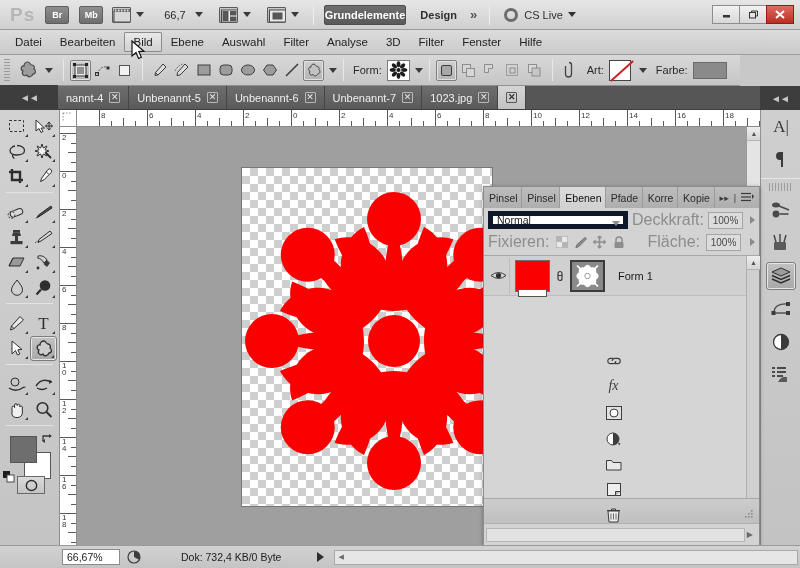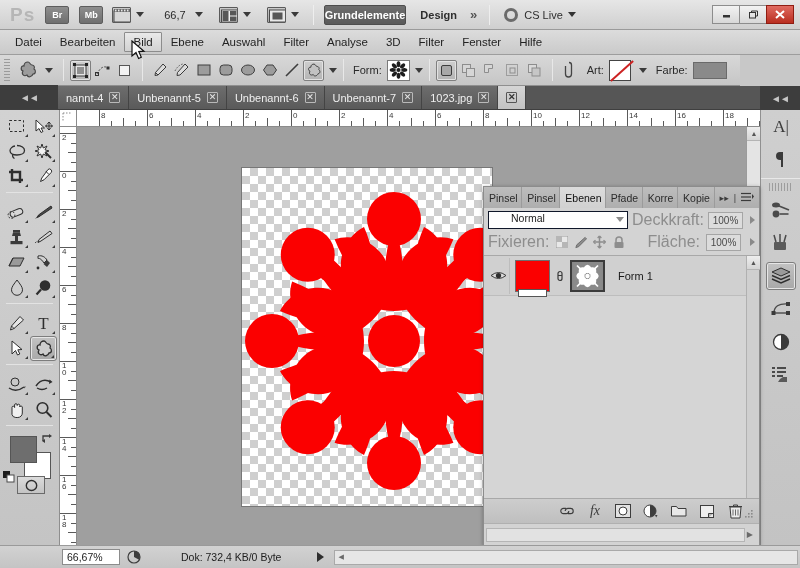--- a/index.html
+++ b/index.html
@@ -200,22 +200,22 @@
   }
   .ltabs { display: flex; height: 21px; background: linear-gradient(#bdbdbd,#aeaeae); align-items: stretch; }
   .ltab {
     padding: 0 5px; display: flex; align-items: center; font-size: 10.5px; color: #2b2b2b;
     border-right: 1px solid #9b9b9b; overflow: hidden; white-space: nowrap;
   }
   .ltab.active { background: linear-gradient(#dcdcdc,#d1d1d1); color: #111; }
   .ltab-tools { margin-left: auto; display: flex; align-items: center; gap: 5px; padding: 0 5px; color: #3b3b3b; font-size: 9px; }
   .lrow1 { display: flex; align-items: center; height: 24px; padding: 3px 4px; gap: 4px; }
   .blend-select {
-    flex: 1; height: 18px; background: #fff; border: 1px solid #0f172a; font-size: 10.5px;
-    display: flex; padding-left: 22px; position: relative; color: #1c1c1c;
+    flex: 1; height: 18px; background: #fff; border: 5px solid #0f172a; font-size: 10.5px;
+    display: flex; align-items: center; padding-left: 4px; position: relative; color: #1c1c1c;
   }
   .blend-select .dd { position: absolute; right: 3px; top: 5px; width: 0; height: 0;
     border-left: 4px solid transparent; border-right: 4px solid transparent; border-top: 5px solid #8b8b8b; }
   .dim { color: #8d8d8d; font-size: 16px; }
   .numbox { width: 35px; height: 17px; background: #dcdcdc; border: 1px solid #a5a5a5; font-size: 10px;
     display: flex; align-items: center; justify-content: center; color: #4a4a4a; }
   .tri-right { width: 0; height: 0; border-top: 4px solid transparent; border-bottom: 4px solid transparent;
     border-left: 5px solid #8a8a8a; margin-left: 3px; }
   .lrow2 { display: flex; align-items: center; height: 20px; padding: 0 4px; gap: 6px; }
   .lockicon { width: 13px; height: 13px; display: flex; align-items: center; justify-content: center; }
@@ -228,21 +228,21 @@
   .eye { width: 22px; height: 36px; display: flex; align-items: center; justify-content: center;
     border-right: 1px solid #bdbdbd; }
   .thumb-fill { width: 35px; height: 32px; background: #fb0000; border: 1px solid #6d6d6d; position: relative; }
   .thumb-fill::after { content:''; position:absolute; left:2px; right:2px; bottom:-6px; height:6px; background:#fff; border:1px solid #555; }
   .link-ic { width: 10px; height: 16px; display: flex; align-items: center; justify-content: center; color: #444; font-size: 10px; }
   .thumb-mask { width: 35px; height: 32px; background: #888; border: 2px solid #3b3b3b; display: flex; align-items: center; justify-content: center; overflow: hidden; }
   .lname { font-size: 11px; color: #1a1a1a; margin-left: 8px; }
   .lscroll { position: absolute; right: 0; top: 0; width: 13px; bottom: 0; background: #cfcfcf; border-left: 1px solid #b0b0b0; }
   .lbottom { position: absolute; left: 0; bottom: 22px; right: 0; height: 24px;
     background: linear-gradient(#cdcdcd,#bfbfbf); display: flex; align-items: center;
-    justify-content: flex-end; gap: 12px; padding-right: 16px; }
+    justify-content: flex-end; gap: 12px; padding-right: 16px; flex-direction: column; }
   .lb-ic { width: 16px; height: 16px; display: flex; align-items: center; justify-content: center; color: #3d3d3d; }
   .lfooter { position: absolute; left: 0; bottom: 0; right: 0; height: 22px;
     background: #d3d3d3; border-top: 1px solid #b0b0b0; display: flex; align-items: center; }
   .lfooter .hbar { flex: 1; height: 14px; margin: 0 2px; background: #e2e2e2; border: 1px solid #b5b5b5; }
 
   
   .statusbar {
     position: absolute; left: 0; bottom: 0; width: 800px; height: 23px;
     background: linear-gradient(#d2d2d2,#c4c4c4); border-top: 1px solid #9a9a9a;
     display: flex; align-items: center;

